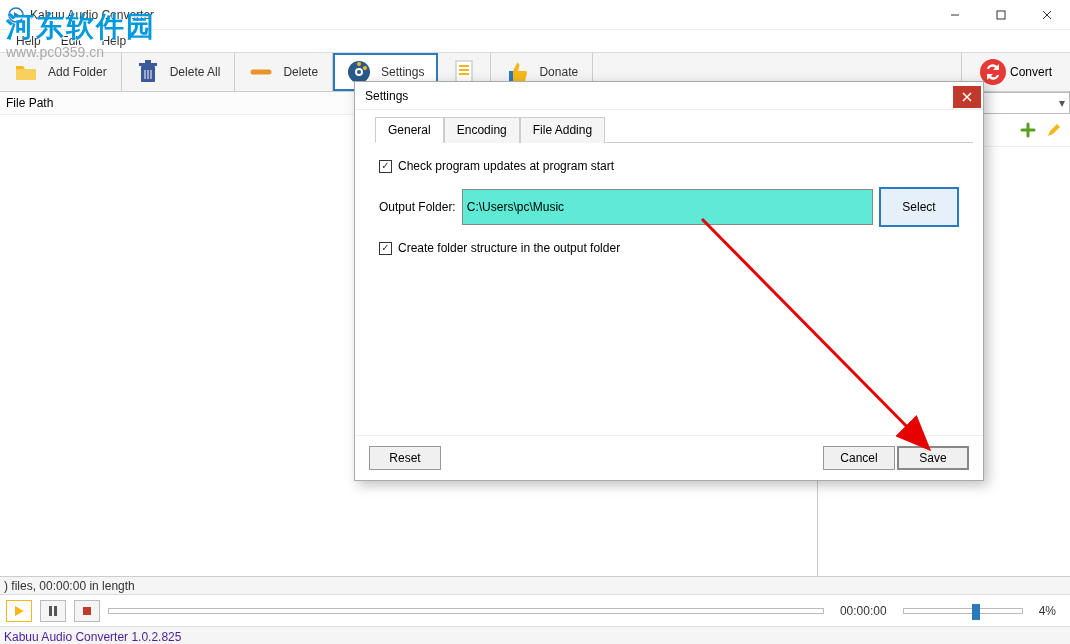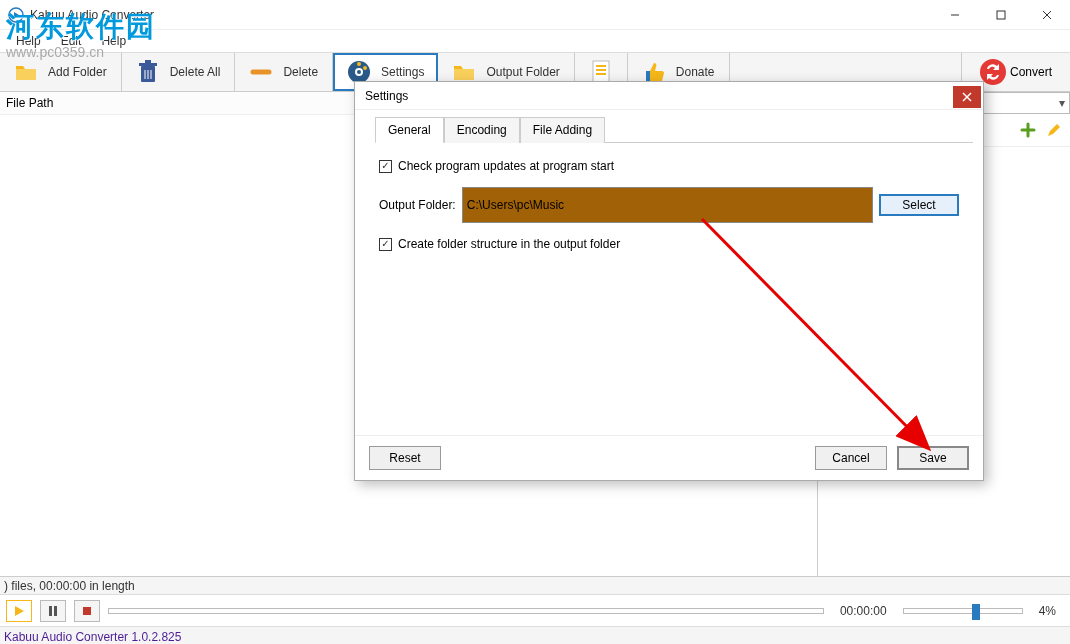--- a/index.html
+++ b/index.html
@@ -55,23 +55,23 @@
 .dialog { position: absolute; top: 81px; left: 354px; width: 630px; height: 400px; background: #fff; border: 1px solid #aaa; box-shadow: 4px 4px 12px rgba(0,0,0,0.25); z-index: 100; display: flex; flex-direction: column; }
 .dialog .dlg-title { height: 28px; background: #fff; display: flex; align-items: center; padding-left: 10px; border-bottom: 1px solid #eee; }
 .dialog .dlg-close { margin-left: auto; width: 28px; height: 22px; background: #c0392b; color: #fff; display: flex; align-items: center; justify-content: center; margin-right: 2px; margin-top: 2px; }
 .dialog .tabs { display: flex; border-bottom: 1px solid #ccc; margin: 6px 10px 0 20px; }
 .dialog .tab { padding: 5px 12px; border: 1px solid #ccc; border-bottom: none; background: #f5f5f5; margin-right: 0; position: relative; top: 1px; }
 .dialog .tab.active { background: #fff; border-bottom: 1px solid #fff; }
 .dialog .tab-content { padding: 16px 24px; flex: 1; }
 .chk-row { display: flex; align-items: center; gap: 6px; margin-bottom: 14px; }
 .chk { width: 13px; height: 13px; border: 1px solid #333; display: flex; align-items: center; justify-content: center; font-size: 10px; color: #333; line-height: 1; }
 .folder-row { display: flex; align-items: center; gap: 6px; margin-bottom: 14px; }
-.folder-input { flex: 1; border: 1px solid #888; height: 36px; padding: 8px 4px; background: #a16207; }
-.select-btn { width: 80px; height: 22px; border: 2px solid #2a7abf; background: #e6f0fa; display: flex; align-items: center; justify-content: center; }
-.dlg-buttons { display: flex; padding: 10px 14px; gap: 10px; border-top: 1px solid #eee; }
+.folder-input { flex: 1; border: 1px solid #888; height: 36px; padding: 8px 4px; background: #5eead4; }
+.select-btn { width: 80px; height: 40px; border: 2px solid #2a7abf; background: #e6f0fa; display: flex; align-items: center; justify-content: center; }
+.dlg-buttons { display: flex; padding: 10px 14px; gap: 2px; border-top: 1px solid #eee; }
 .dlg-btn { width: 72px; height: 24px; border: 1px solid #999; background: #f0f0f0; display: flex; align-items: center; justify-content: center; }
 .dlg-btn.save { border: 2px solid #888; }
 .dlg-buttons .gap { flex: 1; }
 
 
 .arrow-overlay { position: absolute; top: 0; left: 0; width: 1070px; height: 644px; z-index: 200; pointer-events: none; }
 </style>
 </head>
 <body>
 
@@ -147,29 +147,20 @@
     <span class="ico">
         <svg width="24" height="24" viewBox="0 0 24 24">
           <circle cx="12" cy="12" r="11" fill="#2a5a8a"></circle>
           <circle cx="12" cy="12" r="4" fill="#fff"></circle>
           <circle cx="12" cy="12" r="2" fill="#2a5a8a"></circle>
           <circle cx="12" cy="4" r="2" fill="#f5b719"></circle>
           <circle cx="18" cy="8" r="2" fill="#f5b719"></circle>
         </svg>
       </span>
     <span class="lbl">Settings</span>
-  </div>
-  <div class="tool-btn">
-    <span class="ico">
-        <svg width="24" height="20" viewBox="0 0 24 20">
-          <path d="M2 4h7l2 3h11v11H2z" fill="#f5b719"></path>
-          <rect x="2" y="7" width="20" height="11" fill="#f9d05b"></rect>
-        </svg>
-      </span>
-    <span class="lbl">Output Folder</span>
   </div>
   <div class="tool-btn">
     <span class="ico">
         <svg width="20" height="24" viewBox="0 0 20 24">
           <rect x="2" y="1" width="16" height="22" fill="#fff" stroke="#bbb"></rect>
           <line x1="5" y1="6" x2="15" y2="6" stroke="#f5b719" stroke-width="2"></line>
           <line x1="5" y1="10" x2="15" y2="10" stroke="#f5b719" stroke-width="2"></line>
           <line x1="5" y1="14" x2="15" y2="14" stroke="#f5b719" stroke-width="2"></line>
         </svg>
       </span>

